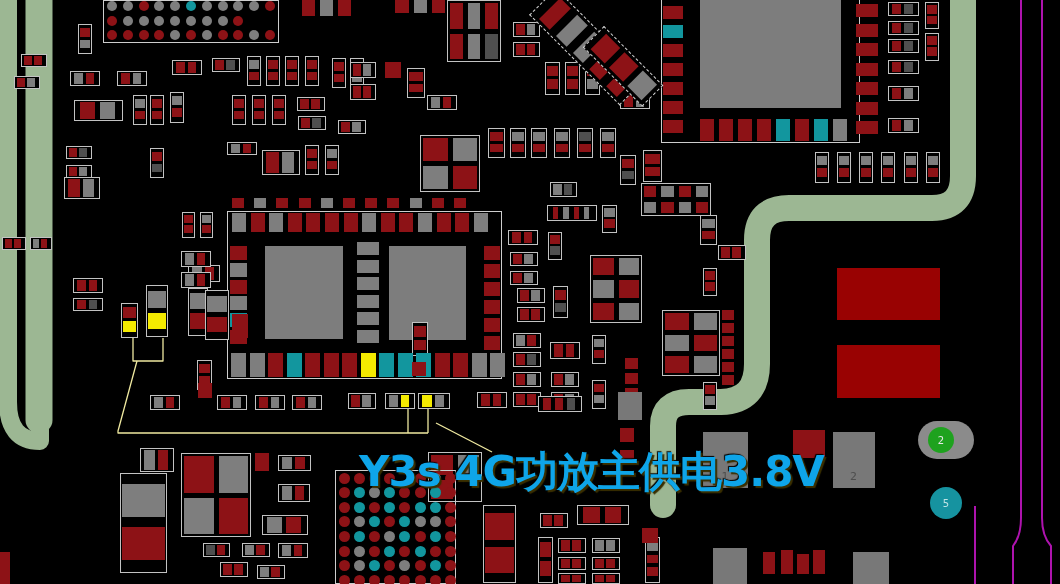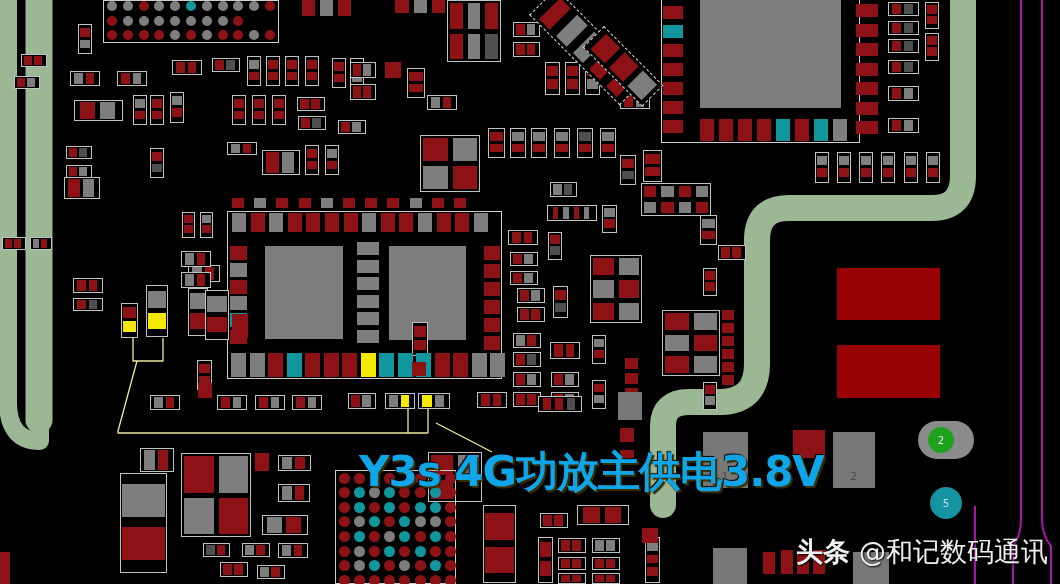--- a/index.html
+++ b/index.html
@@ -858,16 +858,13 @@
       <div class="circlemark" style="left: 930px; top: 487px; width: 32px; height: 32px; background: rgb(22, 147, 160); color: rgb(191, 227, 229);">5</div>
     </div>
   <svg id="traces-over" width="1060" height="584">
       <path d="M133,338 L133,361 L163,361 L163,338" fill="none" stroke="#efe9a0" stroke-width="1.3" stroke-linecap="butt" stroke-linejoin="round"></path>
       <path d="M137,361 L118,431 L118,433 L428,433" fill="none" stroke="#efe9a0" stroke-width="1.3" stroke-linecap="butt" stroke-linejoin="round"></path>
       <path d="M408,433 L408,409" fill="none" stroke="#efe9a0" stroke-width="1.3" stroke-linecap="butt" stroke-linejoin="round"></path>
       <path d="M428,433 L428,409" fill="none" stroke="#efe9a0" stroke-width="1.3" stroke-linecap="butt" stroke-linejoin="round"></path>
       <path d="M436,423 L492,452" fill="none" stroke="#efe9a0" stroke-width="1.3" stroke-linecap="butt" stroke-linejoin="round"></path>
     </svg>
   <div id="annotation" style="color: #0ea5e9;">Y3s 4G功放主供电3.8V</div>
-  <div id="watermark">
-    <span class="brand">头条</span><span class="handle">@和记数码通讯</span>
-  </div>
 </div>
 
 </body></html>

